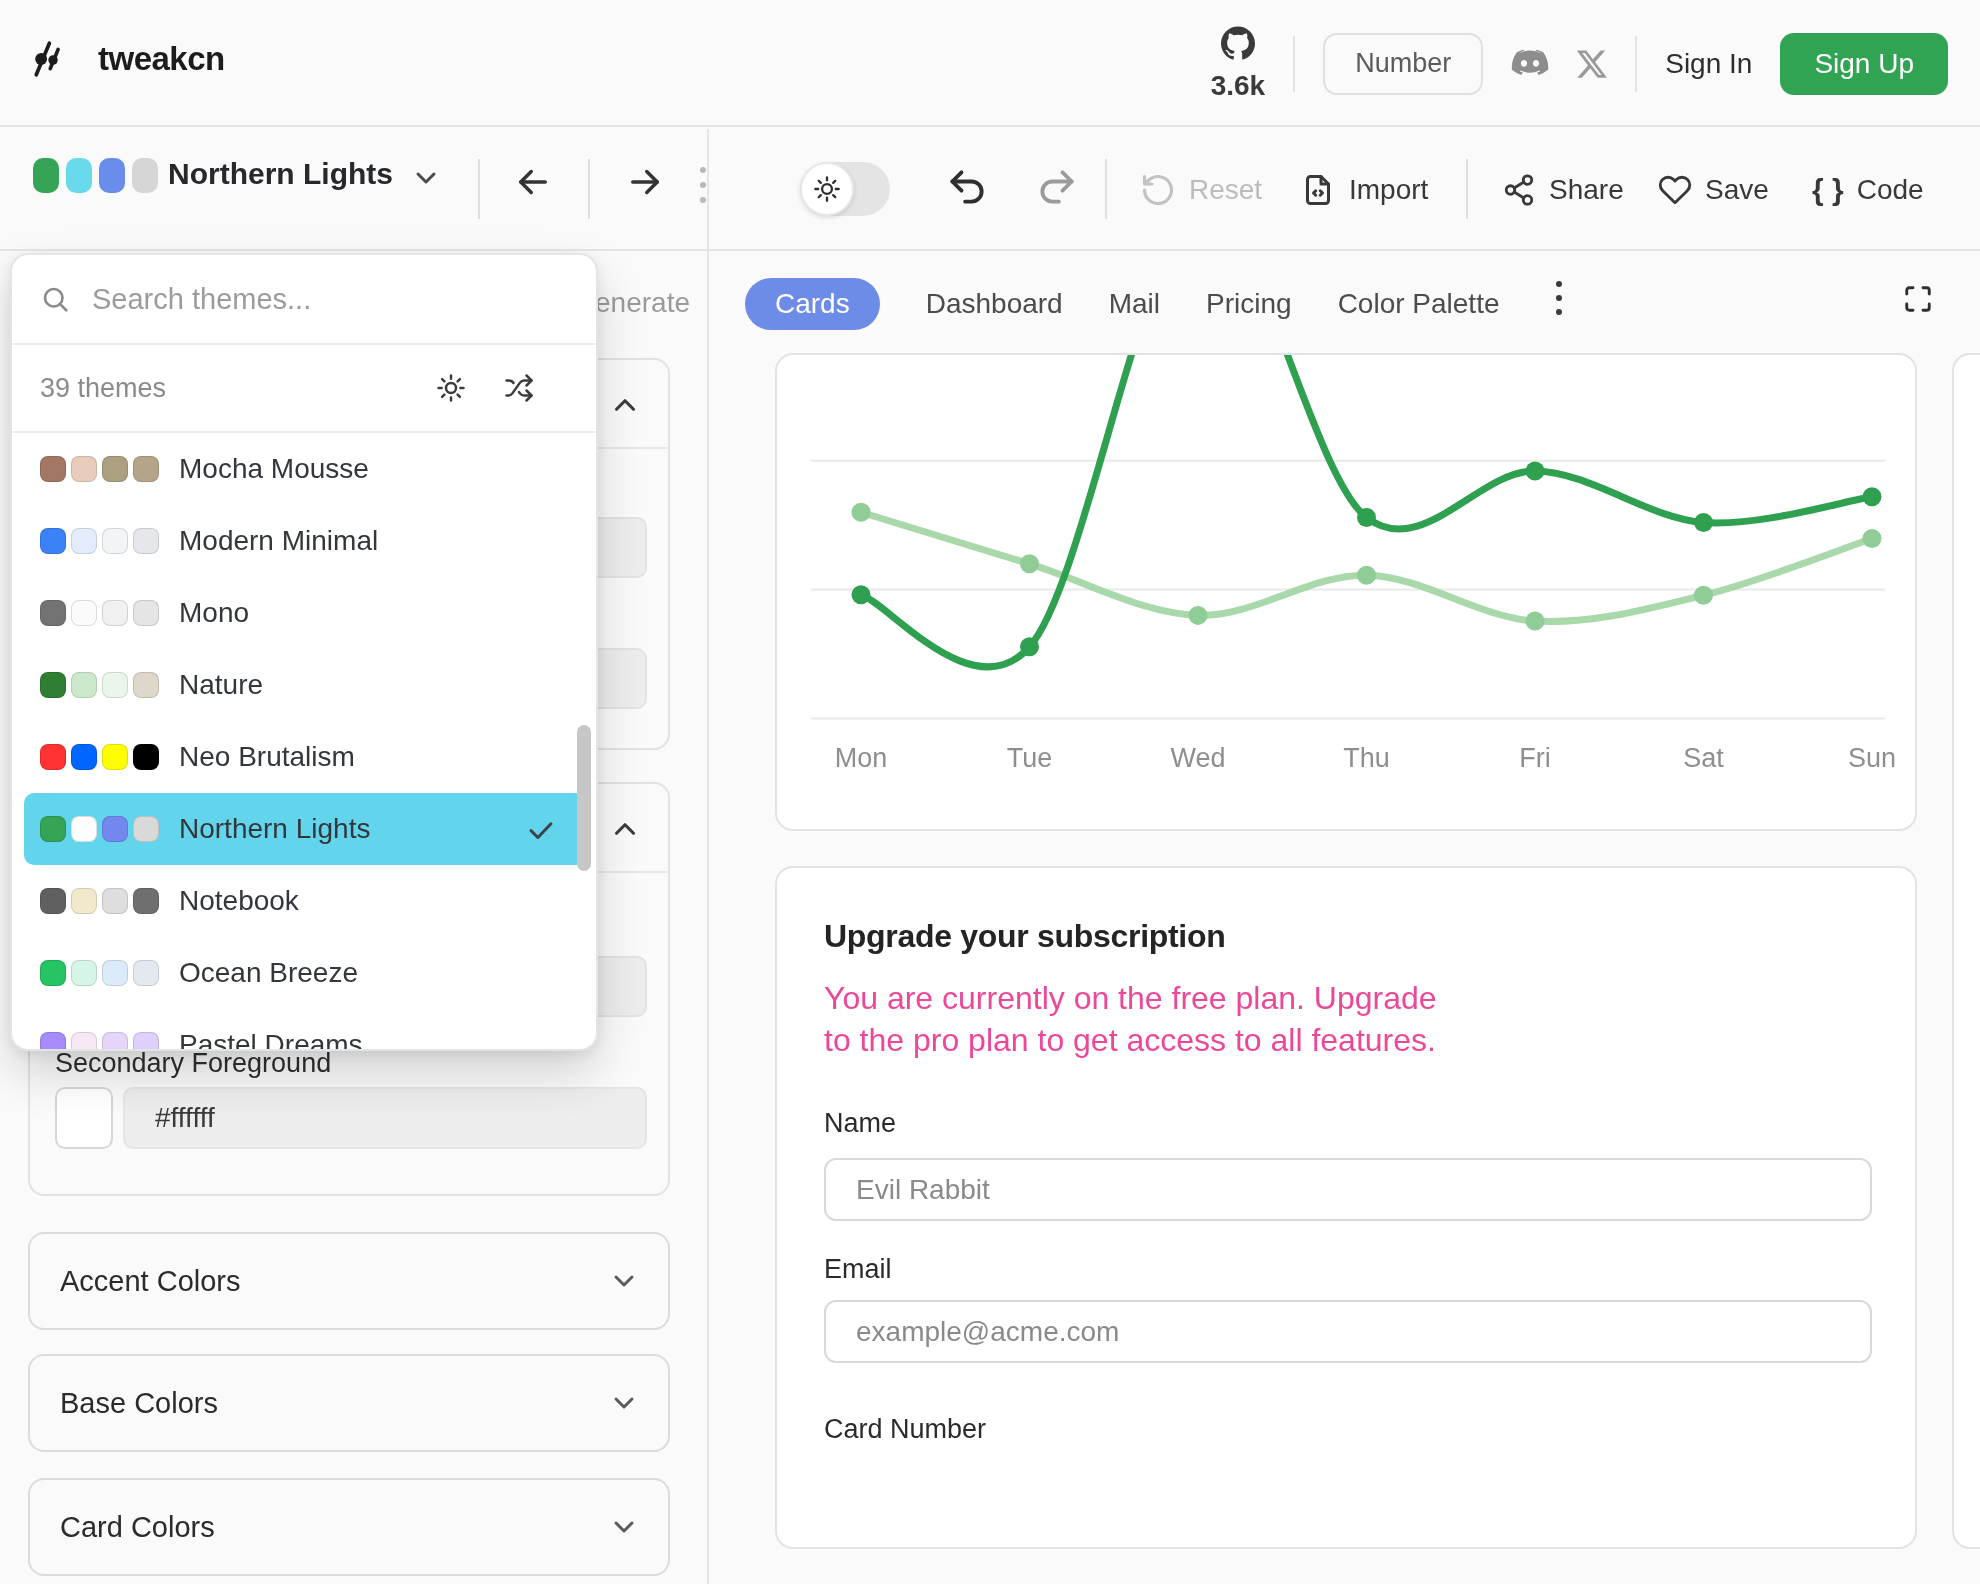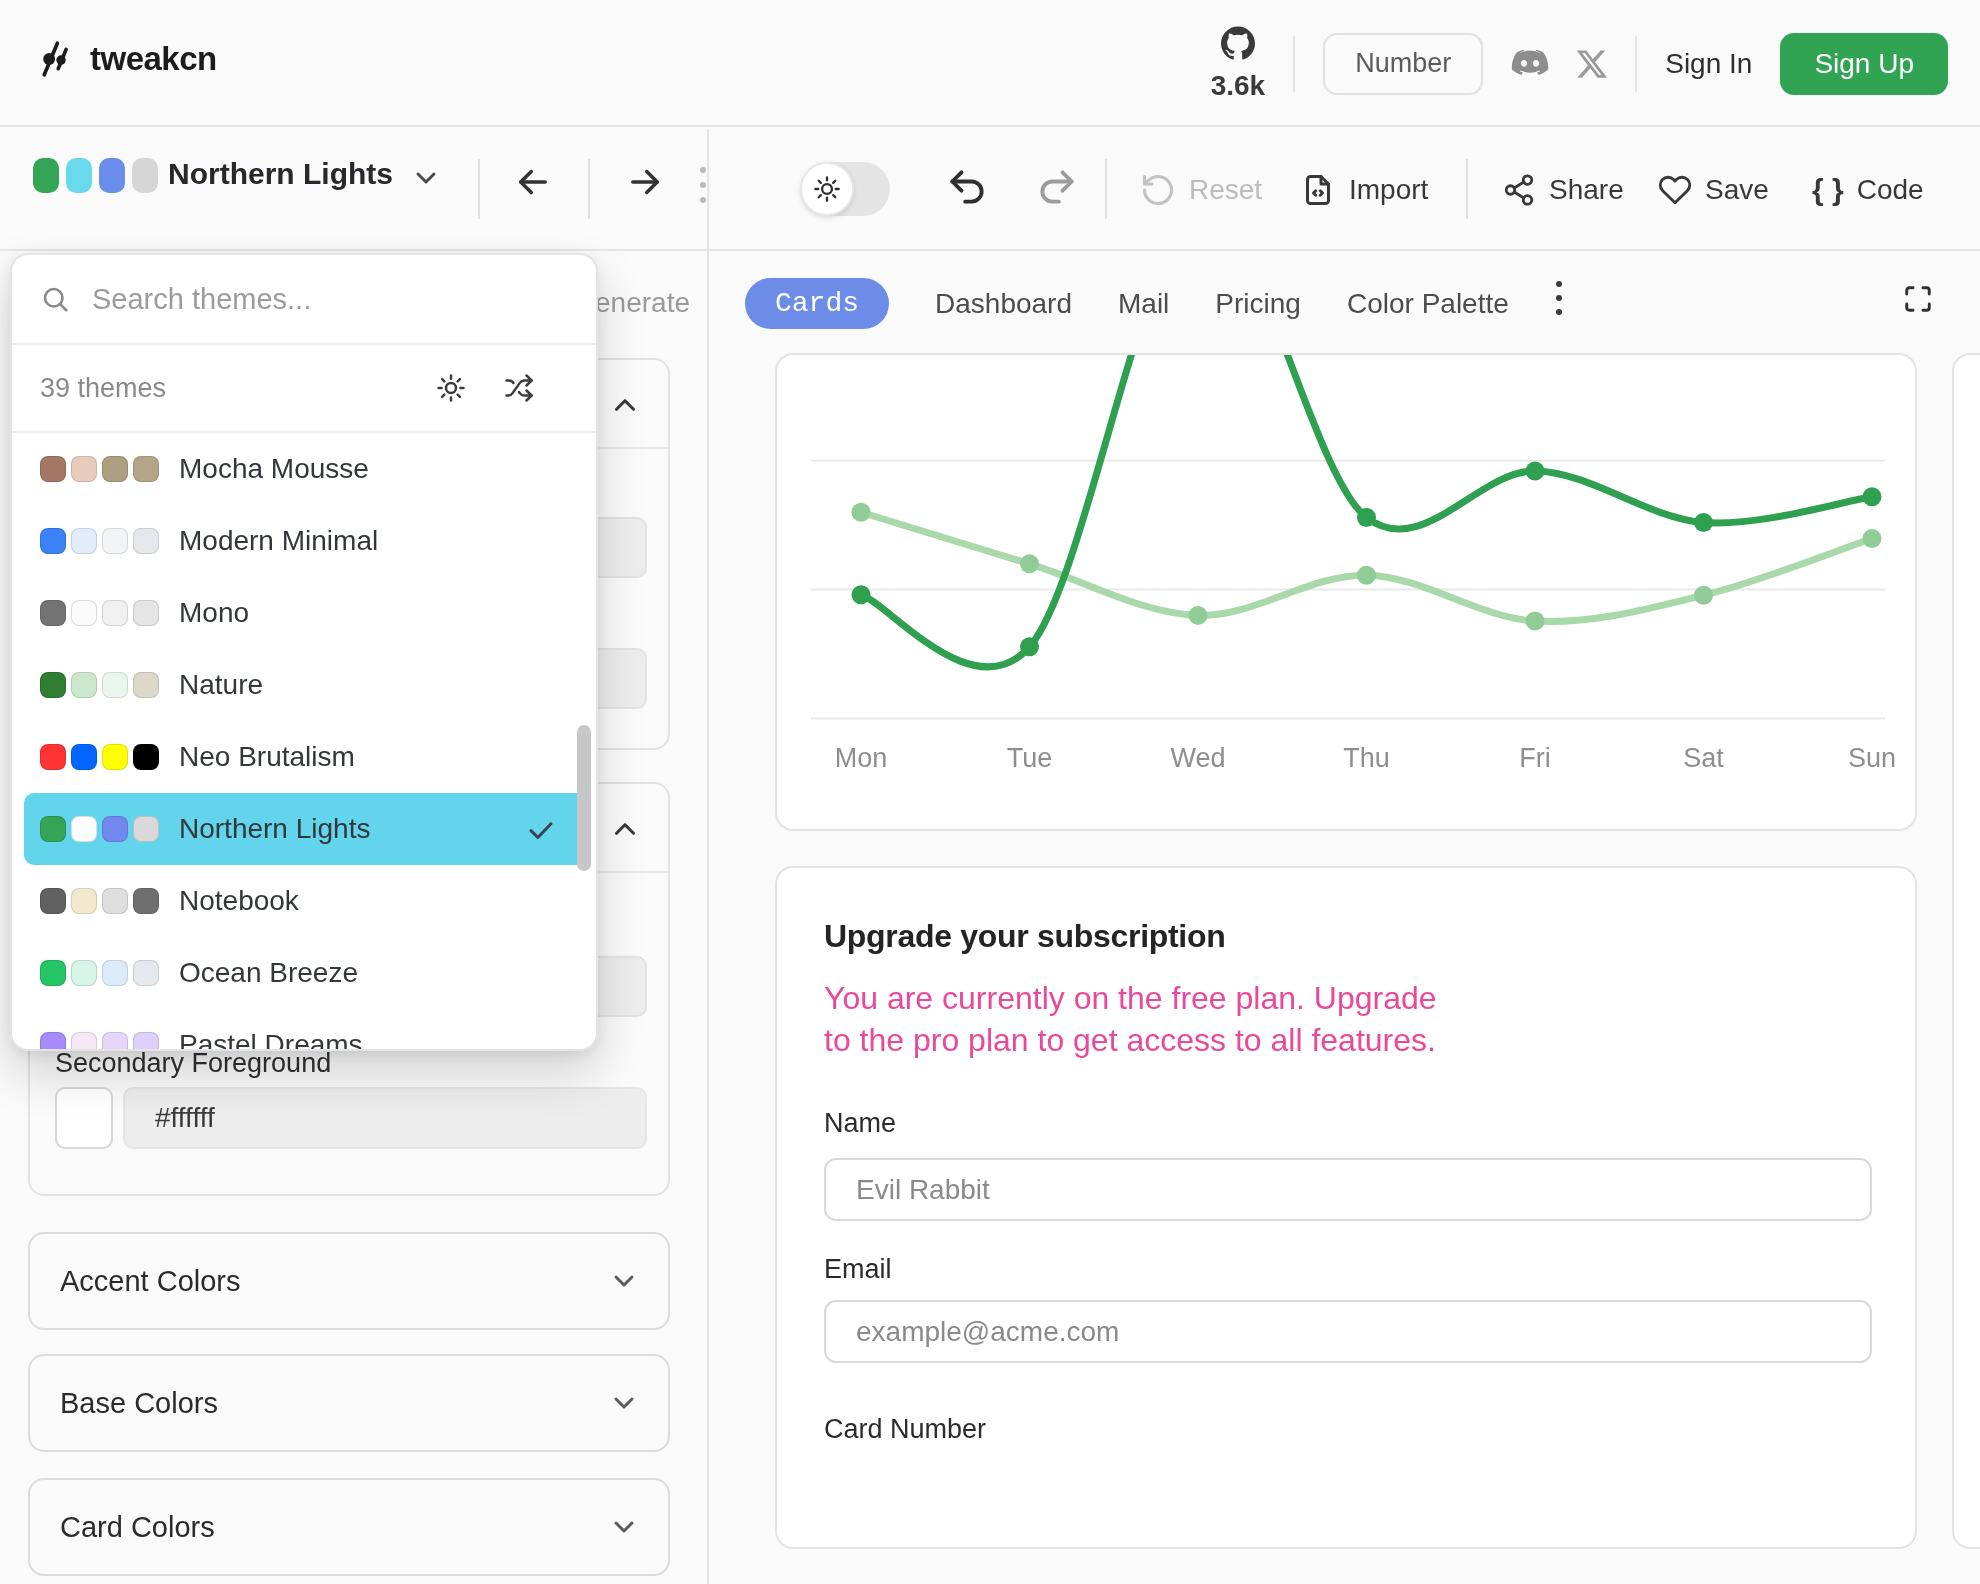--- a/index.html
+++ b/index.html
@@ -3,21 +3,21 @@
 <meta charset="utf-8">
 <style>
   * { margin:0; padding:0; box-sizing:border-box; }
   html,body { width:1980px; height:1584px; }
   body { font-family:"Liberation Sans", sans-serif; background:#fafafa; color:#2b2b2b; }
   #app { position:relative; width:1980px; height:1584px; background:#fafafa; overflow:hidden; }
   svg { display:block; }
 
   
   .header { position:absolute; left:0; top:0; width:1980px; height:127px; border-bottom:2px solid #e5e5e5; background:#fafafa; }
-  .brand { position:absolute; left:32px; top:38px; display:flex; align-items:center; gap:16px; }
+  .brand { position:absolute; left:24px; top:38px; display:flex; align-items:center; gap:32px; }
   .brand-name { font-size:33px; font-weight:bold; color:#1c1c1c; letter-spacing:-0.5px; }
   .hdr-right { position:absolute; right:32px; top:0; height:127px; display:flex; align-items:center; gap:28px; }
   .gh-group { display:flex; align-items:center; gap:10px; color:#3a3a3a;flex-direction:column; }
   .gh-stars { font-size:28px; font-weight:bold; }
   .vsep-h { width:2px; height:56px; background:#e2e2e2; }
   .sponsor-btn { height:62px; padding:0 30px; border:2px solid #e0e0e0; border-radius:14px; background:#fafafa; color:#5b5b5b; font-size:27px; display:flex; align-items:center; }
   .icon-btn { background:none; border:none; color:#8d8d8d; display:flex; align-items:center; }
   .signin { font-size:28px; color:#2e2e2e; background:none; border:none; font-weight:500; }
   .signup { height:62px; padding:0 34px; border:none; border-radius:14px; color:#fff; font-size:28px; font-weight:500; }
 
@@ -63,21 +63,21 @@
   .swatches { display:flex; gap:5px; }
   .swatch { width:26px; height:26px; border-radius:8px; border:1px solid rgba(0,0,0,.12); }
   .theme-label { margin-left:20px; font-size:28px; font-weight:500; color:#33373b; }
   .row-check { position:absolute; right:32px; top:22px; color:#3b434c; }
   .dd-scrollbar { position:absolute; right:5px; top:470px; width:14px; height:146px; background:#c7c7c7; border-radius:7px; }
 
   
   .preview { position:absolute; left:709px; top:251px; width:1271px; height:1333px; background:#fafafa; }
   .tabs { position:absolute; left:36px; top:27px; display:flex; align-items:center; gap:46px; }
   .tab { background:none; border:none; font-size:28px; font-weight:500; color:#4c4c4c; }
-  .tab.active { color:#fff; border-radius:26px; padding:10px 30px;font-family:Liberation Mono, monospace; }
+  .tab.active { color:#fff; border-radius:26px; padding:10px 30px; }
   .kebab { position:absolute; left:847px; top:30px; background:none; border:none; display:flex; flex-direction:column; gap:8px; }
   .kebab i { width:6px; height:6px; border-radius:50%; background:#3a3a3a; }
   .fullscreen-btn { position:absolute; left:1194px; top:33px; background:none; border:none; color:#2f2f2f; }
 
   .chart-card { position:absolute; left:66px; top:102px; width:1142px; height:478px; background:#fff; border:2px solid #e3e3e3; border-radius:18px; overflow:hidden; }
   .sub-card { position:absolute; left:66px; top:615px; width:1142px; height:683px; background:#fff; border:2px solid #e3e3e3; border-radius:18px; padding:50px 47px; }
   .sub-title { font-size:32px; font-weight:600; color:#242424; letter-spacing:-0.3px; }
   .sub-desc { margin-top:22px; font-size:32px; line-height:42px; color:#ec4899; }
   .fld-label { font-size:27px; font-weight:500; color:#2b2b2b; }
   .fld-input { width:1048px; height:63px; border:2px solid #d9d9d9; border-radius:12px; background:#fff; font-size:28px; color:#8a8a8a; display:flex; align-items:center; padding-left:30px; }

